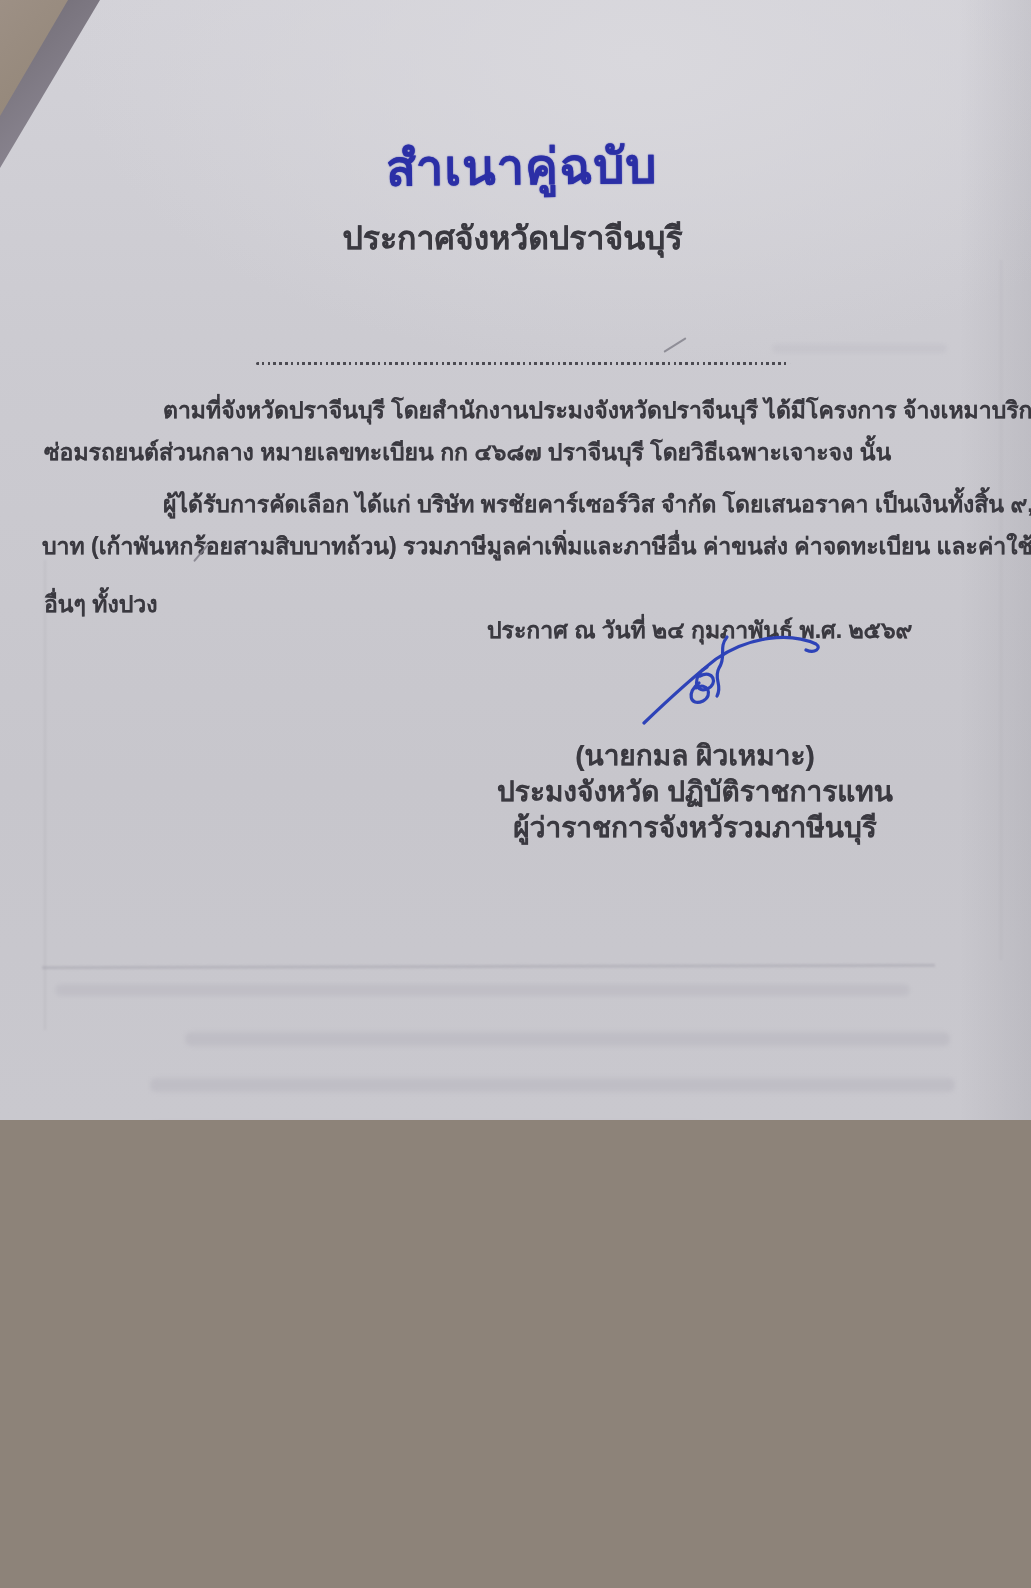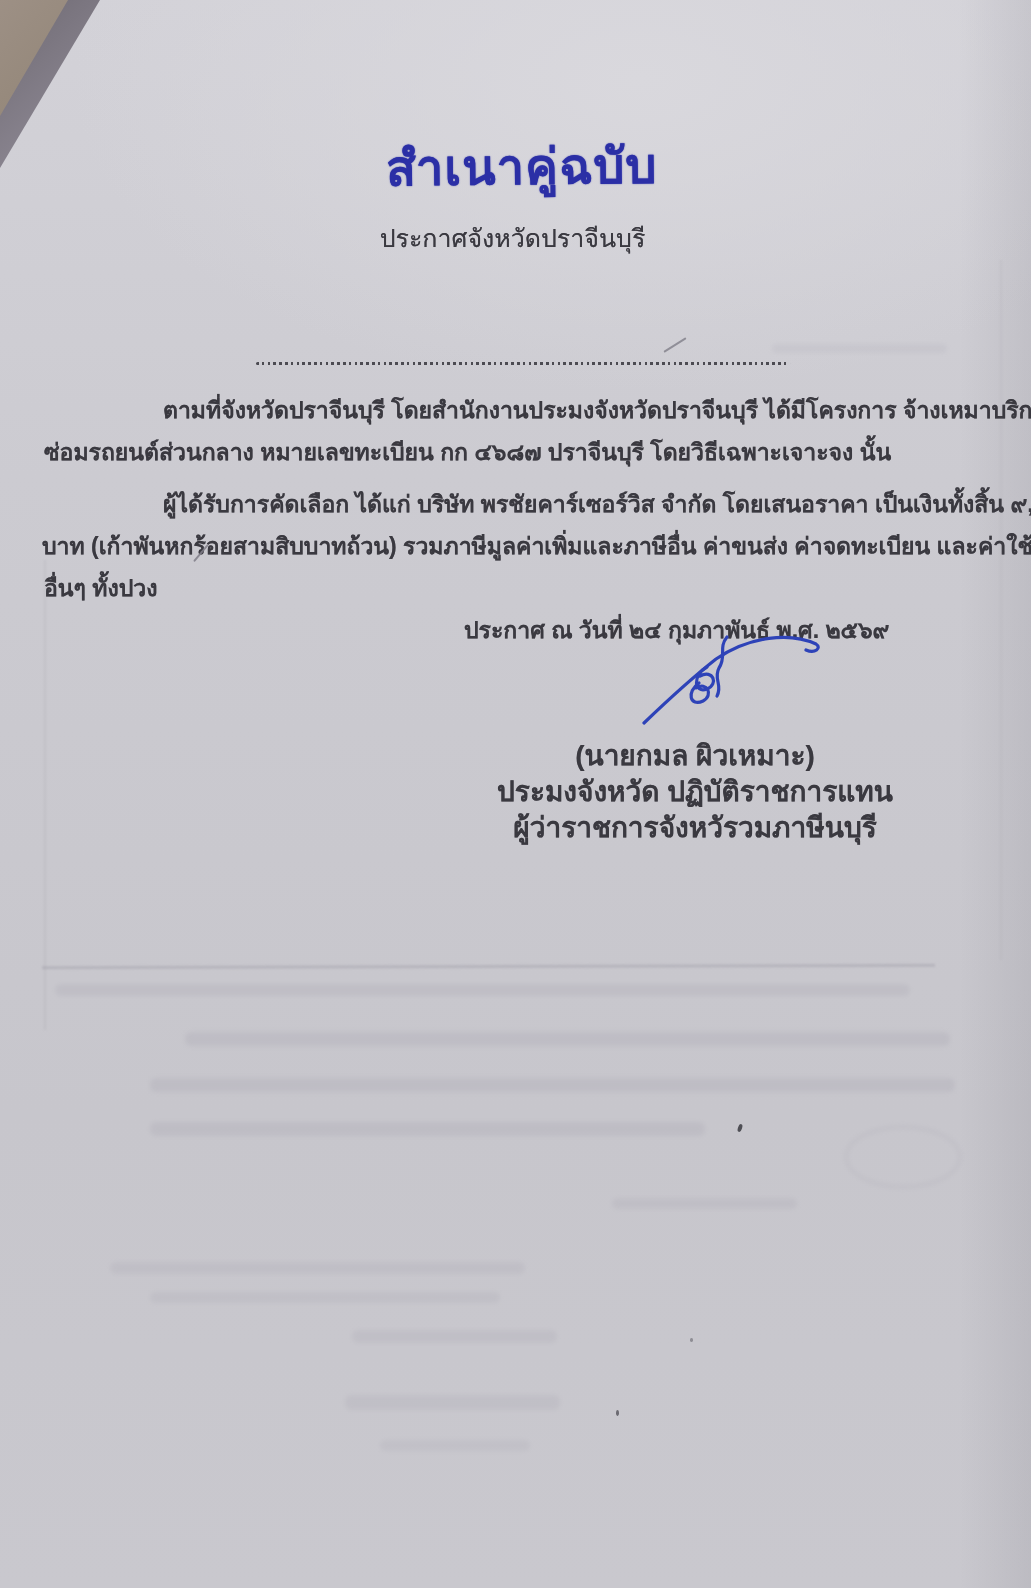--- a/index.html
+++ b/index.html
@@ -1,17 +1,17 @@
 <!DOCTYPE html>
 <html style="--ink: #3a3940; --stamp-blue: #2b2fa6; --signature-blue: #2e43b8;"><head>
 <meta charset="utf-8">
 <style>
   html,body { margin:0; padding:0; background:#8d8379; }
   .page {
-    position:relative; width:1031px; height:1588px; overflow:hidden;
+    position:relative; width:1031px; height:1120px; overflow:hidden;
     font-family:"Liberation Sans","DejaVu Sans",sans-serif;
     color:var(--ink,#3a3940);
     background:
       linear-gradient(90deg, rgba(0,0,0,0) 93%, rgba(80,78,90,.10) 100%),
       radial-gradient(ellipse 950px 520px at 62% 5%, #d9d8dd 0%, rgba(217,216,221,0) 60%),
       linear-gradient(180deg, #d3d2d8 0%, #cccbd1 30%, #c7c6cc 70%, #c9c8ce 100%);
   }
   
   .corner-shadow { position:absolute; left:0; top:0; width:100px; height:168px;
     clip-path:polygon(0 0,100px 0,0 168px);
@@ -22,21 +22,21 @@
 
   .stamp {
     position:absolute; left:386px; top:128px;
     font-size:49px; font-weight:bold; letter-spacing:1px;
     color:var(--stamp-blue,#2b2fa6);
     text-shadow:0 0 1.3px var(--stamp-blue,#2b2fa6);
     transform:rotate(-.6deg);
   }
   .heading {
     position:absolute; left:0; right:6px; top:218px; text-align:center;
-    font-size:25px; font-weight:normal; line-height:40px;
+    font-size:32px; font-weight:bold; line-height:40px;
     text-shadow:0 0 .5px rgba(58,57,64,.75);
   }
   .dotline {
     position:absolute; left:256px; top:362px; width:534px; height:3px;
     background:repeating-linear-gradient(90deg, var(--ink,#3a3940) 0 2.6px, transparent 2.6px 5.8px);
     opacity:.88; border-radius:2px;
   }
   .bodyline {
     position:absolute; font-size:23px; font-weight:bold; white-space:nowrap;
     text-shadow:0 0 .4px rgba(58,57,64,.6);
@@ -77,23 +77,23 @@
     <div>ประกาศจังหวัดปราจีนบุรี</div>
   </div>
 
   <div class="dotline"></div>
 
   <div class="bodyline" style="left:163px; top:392px;">ตามที่จังหวัดปราจีนบุรี โดยสำนักงานประมงจังหวัดปราจีนบุรี ได้มีโครงการ จ้างเหมาบริการ</div>
   <div class="bodyline" style="left:44px;  top:434px;text-align:center;">ซ่อมรถยนต์ส่วนกลาง หมายเลขทะเบียน กก ๔๖๘๗ ปราจีนบุรี โดยวิธีเฉพาะเจาะจง นั้น</div>
 
   <div class="bodyline" style="left:163px; top:486px;">ผู้ได้รับการคัดเลือก ได้แก่ บริษัท พรชัยคาร์เซอร์วิส จำกัด โดยเสนอราคา เป็นเงินทั้งสิ้น ๙,๖๓๐</div>
   <div class="bodyline" style="left:42px;  top:528px;">บาท (เก้าพันหกร้อยสามสิบบาทถ้วน) รวมภาษีมูลค่าเพิ่มและภาษีอื่น ค่าขนส่ง ค่าจดทะเบียน และค่าใช้จ่าย</div>
-  <div class="bodyline" style="left:44px;  top:570px;">อื่นๆ ทั้งปวง</div>
+  <div class="bodyline" style="left:44px;  top:586px;">อื่นๆ ทั้งปวง</div>
 
-  <div class="bodyline" style="left:464px; top:612px;">ประกาศ ณ วันที่  ๒๔ กุมภาพันธ์ พ.ศ. ๒๕๖๙</div>
+  <div class="bodyline" style="left:487px; top:612px;">ประกาศ ณ วันที่  ๒๔ กุมภาพันธ์ พ.ศ. ๒๕๖๙</div>
 
   <svg class="sig-svg" viewBox="0 0 205 105">
     <path d="M16,97 C42,72 64,52 88,33 C122,10 162,6 188,18 C194,22 187,28 178,24"></path>
     <path d="M99,11 C90,22 99,30 91,42 C85,53 95,59 89,70"></path>
     <path d="M79,41 C64,49 66,68 79,63 C91,58 85,43 72,50"></path>
     <path d="M71,57 C58,66 62,81 75,75 C86,69 79,55 68,62"></path>
   </svg>
 
   <div class="signature-block">
     <div>(นายกมล ผิวเหมาะ)</div>

